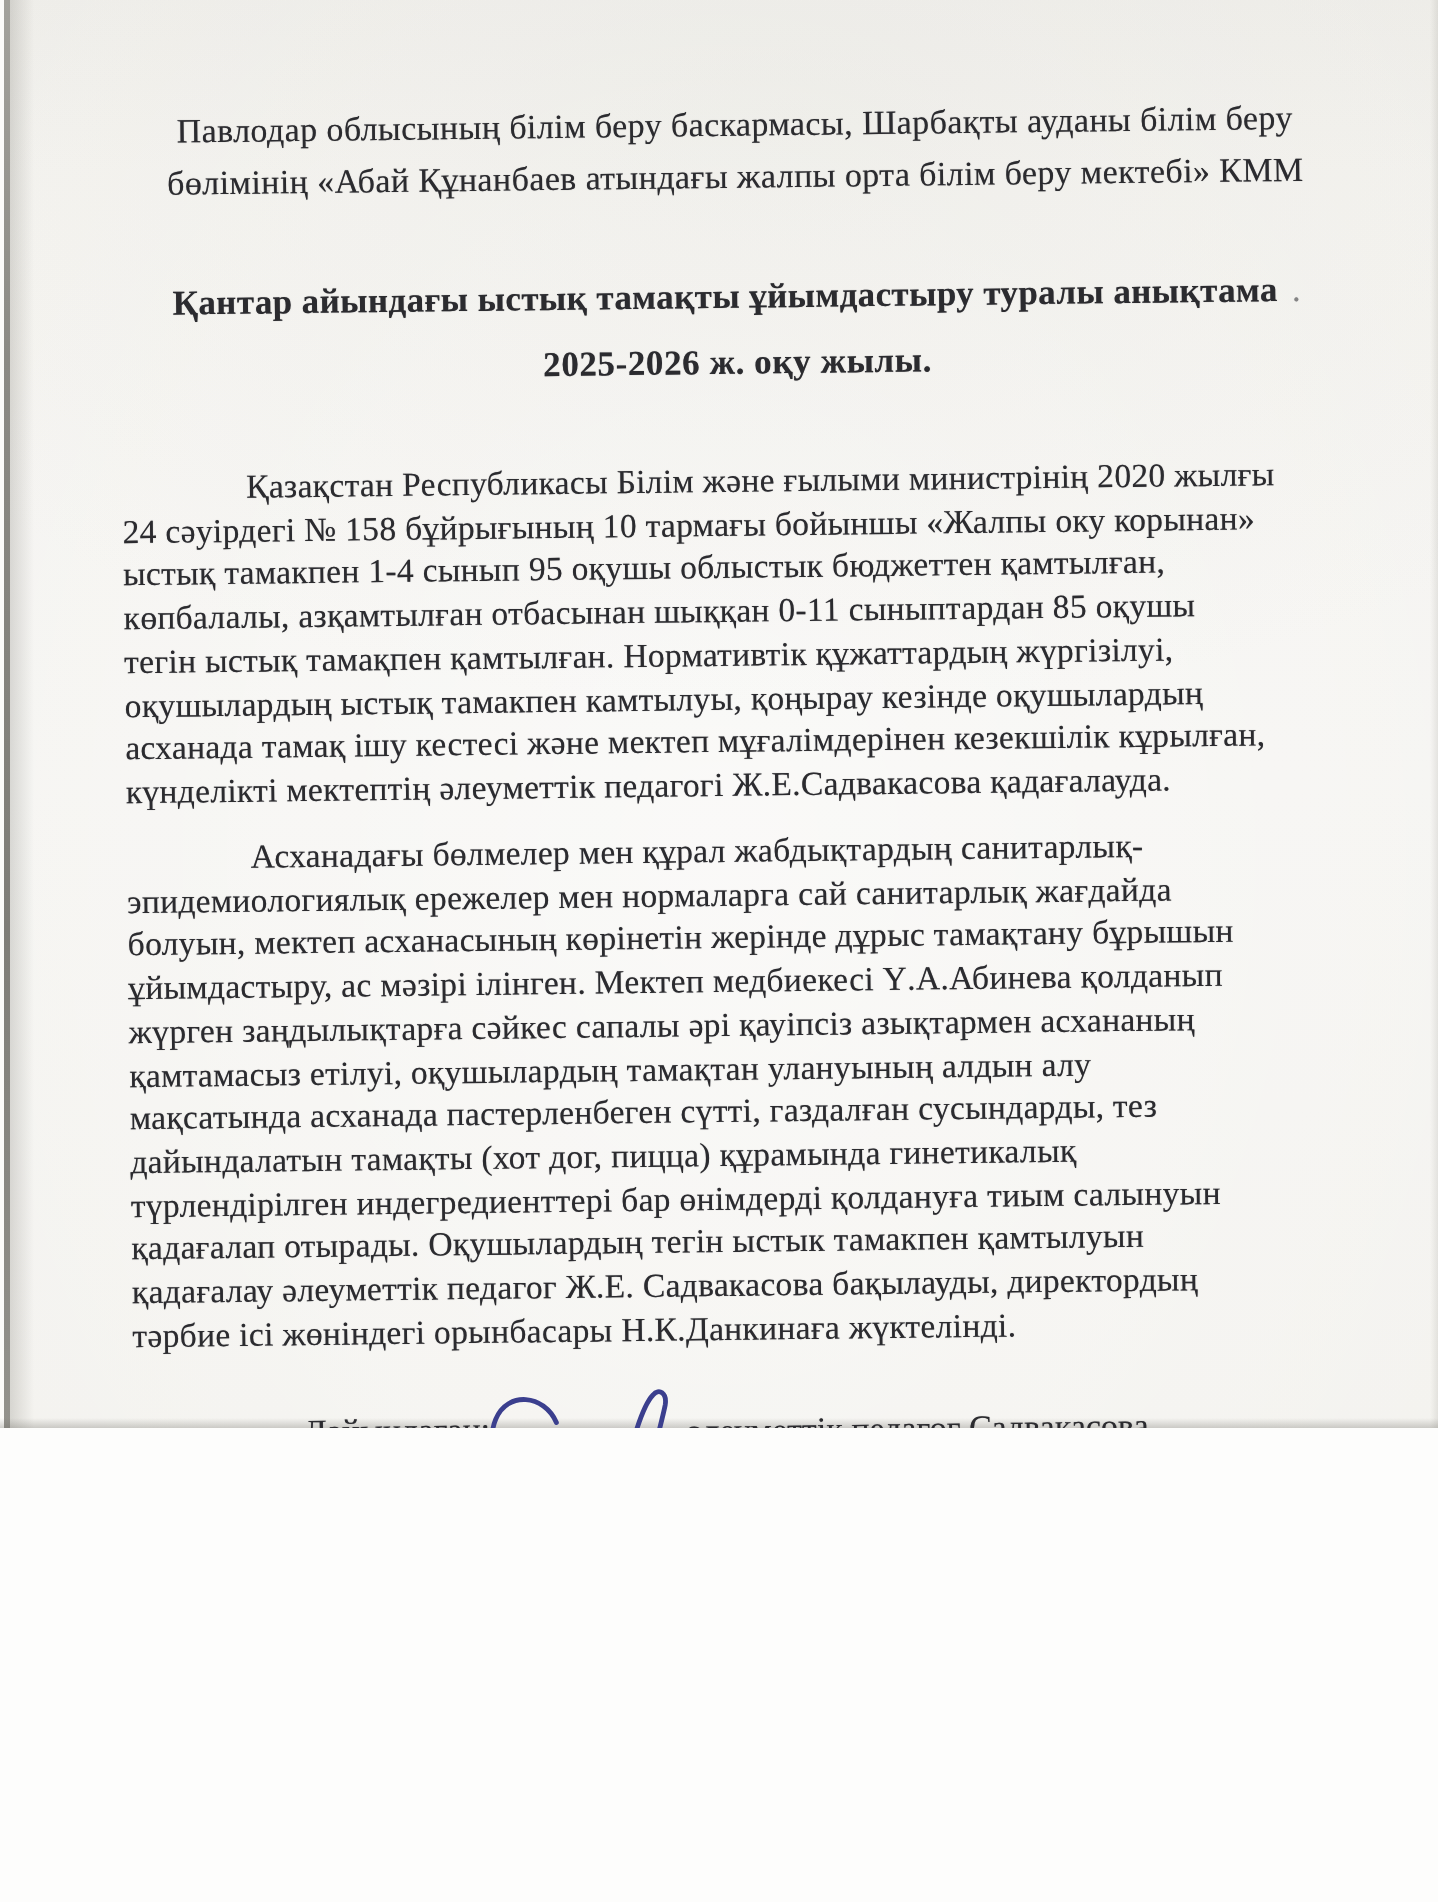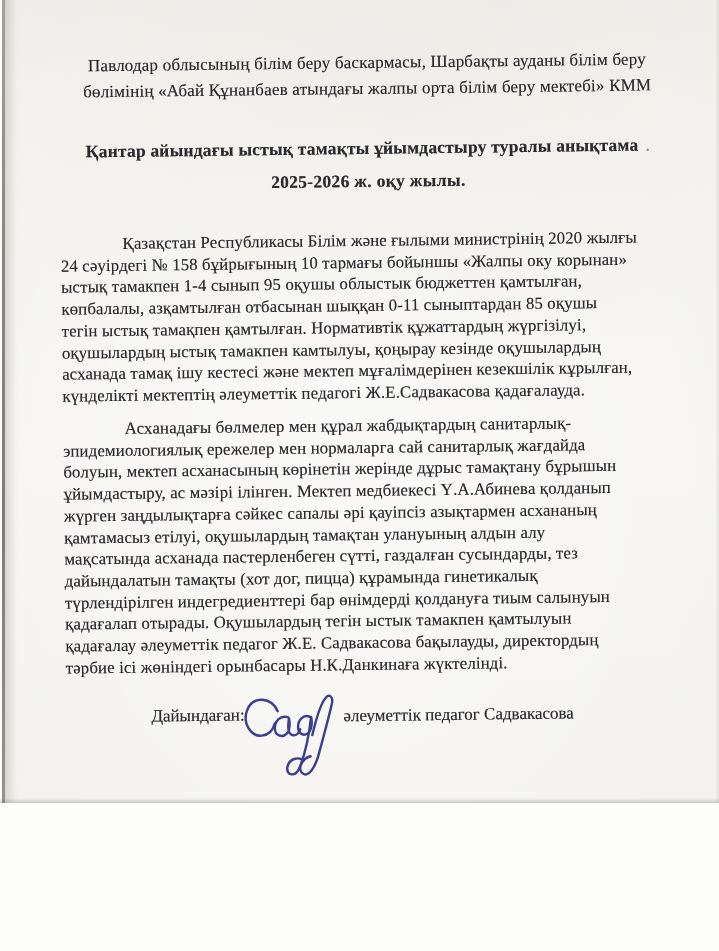--- a/index.html
+++ b/index.html
@@ -2,21 +2,21 @@
 <html><head>
 <meta charset="utf-8">
 <style>
   html,body{margin:0;padding:0;}
   body{
     width:719px;height:951px;overflow:hidden;
     background:#fdfdfc;
     font-family:"Liberation Serif", serif;
   }
   .paper{
-    position:relative;width:719px;height:803px;
+    position:relative;width:719px;height:714px;
     background:
       radial-gradient(ellipse 900px 500px at 55% 8%, rgba(210,208,200,0.18), rgba(0,0,0,0) 60%),
       radial-gradient(ellipse 700px 900px at 50% 60%, rgba(255,255,255,0.5), rgba(0,0,0,0) 70%),
       linear-gradient(180deg,#f0efeb 0%,#f4f3ef 12%,#f5f4f1 55%,#f3f2ee 100%);
     overflow:hidden;
   }
   
   .edge-white{position:absolute;left:0;top:0;width:2px;height:100%;background:#fbfbf9;}
   .edge-dark{position:absolute;left:2px;top:0;width:3px;height:100%;
     background:linear-gradient(180deg,#a3a29c 0%,#8b8a84 25%,#7e7d77 65%,#93928c 100%);}

